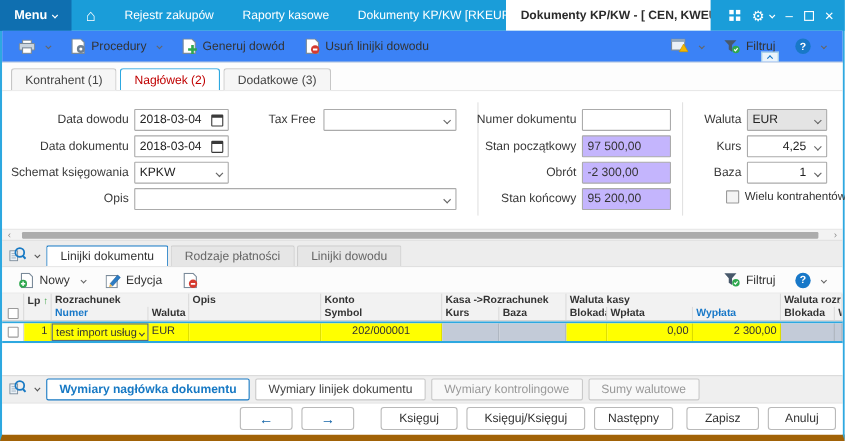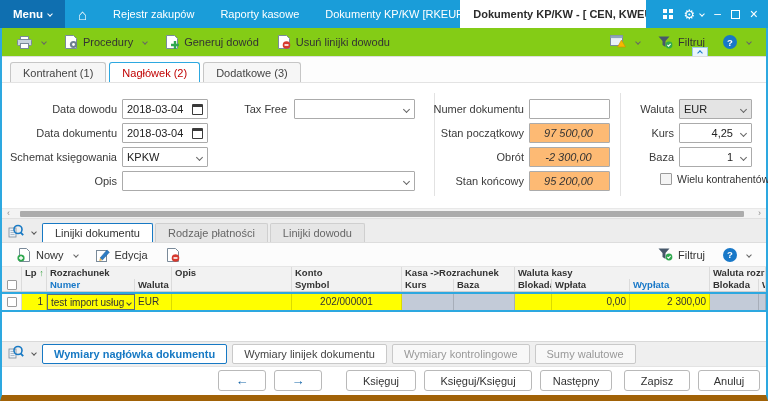--- a/index.html
+++ b/index.html
@@ -16,37 +16,37 @@
   .tb-tab.active { background:#fff; color:#2b2b2b; font-weight:bold; max-width:186px; }
   .tb-right { margin-left:auto; display:flex; align-items:center; gap:10px; padding-right:10px; }
   .grid-ic { display:grid; grid-template-columns:4px 4px; grid-template-rows:4px 4px; gap:2px; }
   .grid-ic span { background:#fff; }
   .win-btn { font-size:12px; line-height:12px; cursor:pointer; }
   .max-box { width:9px; height:9px; border:1.5px solid #fff; display:inline-block; }
   .chev { display:inline-block; width:5px; height:5px; border-right:1.5px solid currentColor; border-bottom:1.5px solid currentColor; transform:rotate(45deg); margin-left:5px; vertical-align:2px; }
   .chev.sm { width:4px; height:4px; }
 
   
-  .toolbar { height:29px; background:#84cc16; border-bottom:1px solid #DEDEDE; display:flex; align-items:center; padding:0 8px; gap:4px; flex:0 0 auto; }
+  .toolbar { height:29px; background:#3b82f6; border-bottom:1px solid #DEDEDE; display:flex; align-items:center; padding:0 8px; gap:4px; flex:0 0 auto; }
   .tbtn { display:flex; align-items:center; gap:5px; padding:3px 7px; border-radius:2px; cursor:pointer; color:#333; white-space:nowrap; }
   .tb-sep { flex:1; }
   .help-ic { width:14px; height:14px; border-radius:50%; background:#1878C8; color:#fff; font-weight:bold; font-size:9.5px; display:inline-flex; align-items:center; justify-content:center; }
   .collapse-tip { position:absolute; top:47px; right:58px; width:16px; height:9px; background:#EAF4FB; border:1px solid #9CCBE8; border-bottom:none; display:flex; align-items:center; justify-content:center; color:#1878C8; }
   .collapse-tip .chev { margin:2px 0 0 0; transform:rotate(-135deg); width:4px; height:4px; }
 
   
   .tabstrip1 { height:26px; background:#FDFDFD; display:flex; align-items:flex-end; padding:0 0 0 8px; gap:3px; border-bottom:1px solid #E3E3E3; flex:0 0 auto; }
   .ptab { border:1px solid #C6C6C6; border-bottom:none; border-radius:3px 3px 0 0; background:#F6F6F6; padding:4px 12px 3px; color:#444; cursor:pointer; }
   .ptab.active { background:#fff; border-color:#2DA8E0; color:#C00000; }
 
   
   .form { height:125px; position:relative; background:#fff; flex:0 0 auto; }
   .flabel { position:absolute; height:20px; line-height:20px; text-align:right; color:#3a3a3a; white-space:nowrap; }
   .fld { position:absolute; height:20px; border:1px solid #ABABAB; background:#fff; border-radius:1px; line-height:18px; padding:0 4px; color:#222; }
-  .fld.ro { background:#fdba74; text-align:center; padding-right:6px; color:#333;font-style:italic; }
+  .fld.ro { background:#c4b5fd; text-align:left; padding-right:6px; color:#333; }
   .fld.combo { padding-right:18px; }
   .fld .dchev { position:absolute; right:5px; top:7px; width:5px; height:5px; border-right:1.5px solid #666; border-bottom:1.5px solid #666; transform:rotate(45deg); }
   .fld .cal { position:absolute; right:4px; top:4px; width:11px; height:11px; border:1.3px solid #3a3a3a; border-top:3.5px solid #3a3a3a; border-radius:1px; }
   .fld.num { text-align:right; padding-right:18px; }
   .vsep { position:absolute; top:10px; bottom:12px; width:1px; background:#E2E2E2; }
   .chkbox { width:12px; height:12px; border:1px solid #9a9a9a; background:#F4F4F4; display:inline-block; border-radius:1px; }
 
   
   .hscroll { height:11px; background:#F3F3F3; border-top:1px solid #E8E8E8; border-bottom:1px solid #E0E0E0; position:relative; flex:0 0 auto; }
   .hthumb { position:absolute; left:18px; right:22px; top:2px; height:6px; background:#ACACAC; border-radius:1px; }

